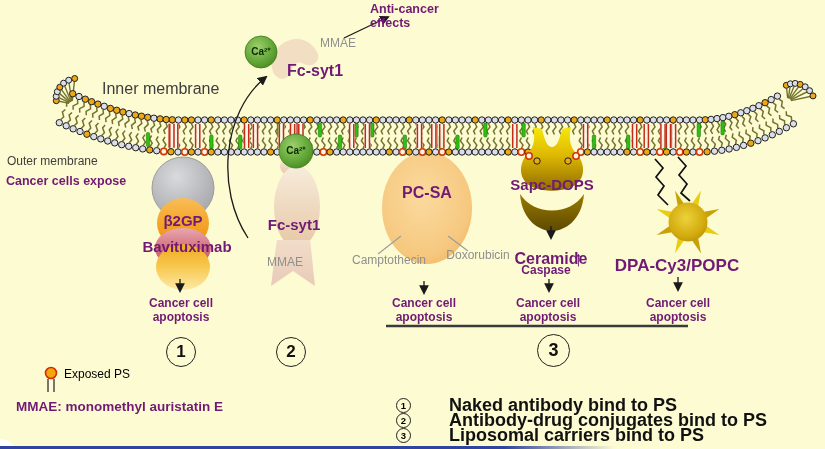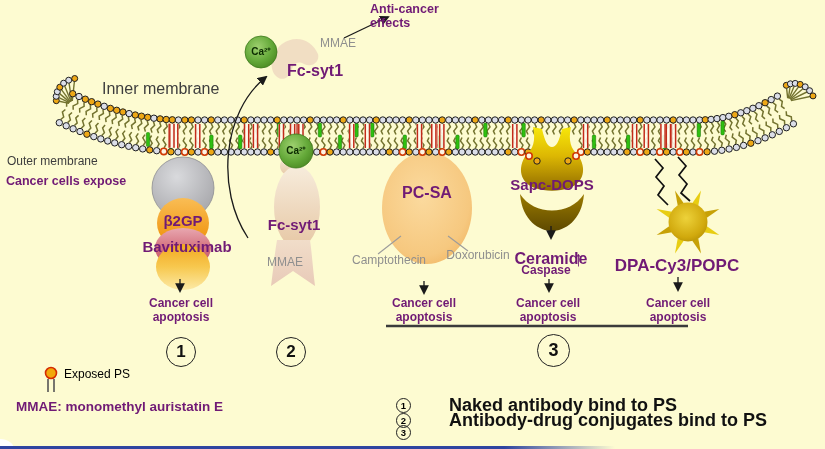--- a/index.html
+++ b/index.html
@@ -740,17 +740,18 @@
   <div class="legend-row" style="left:396px;top:395px;">
     <span class="circ-sm">1</span>
     <span class="legend-txt">Naked antibody bind to PS</span>
   </div>
   <div class="legend-row" style="left:396px;top:410px;">
     <span class="circ-sm">2</span>
     <span class="legend-txt">Antibody-drug conjugates bind to PS</span>
   </div>
   <div class="legend-row" style="left:396px;top:425px;">
     <span class="circ-sm">3</span>
+    <span class="legend-txt">Liposomal carriers bind to PS</span>
   </div>
 
   <div class="corner"></div>
   <div class="blue-line"></div>
 </div>
 
 </body></html>

